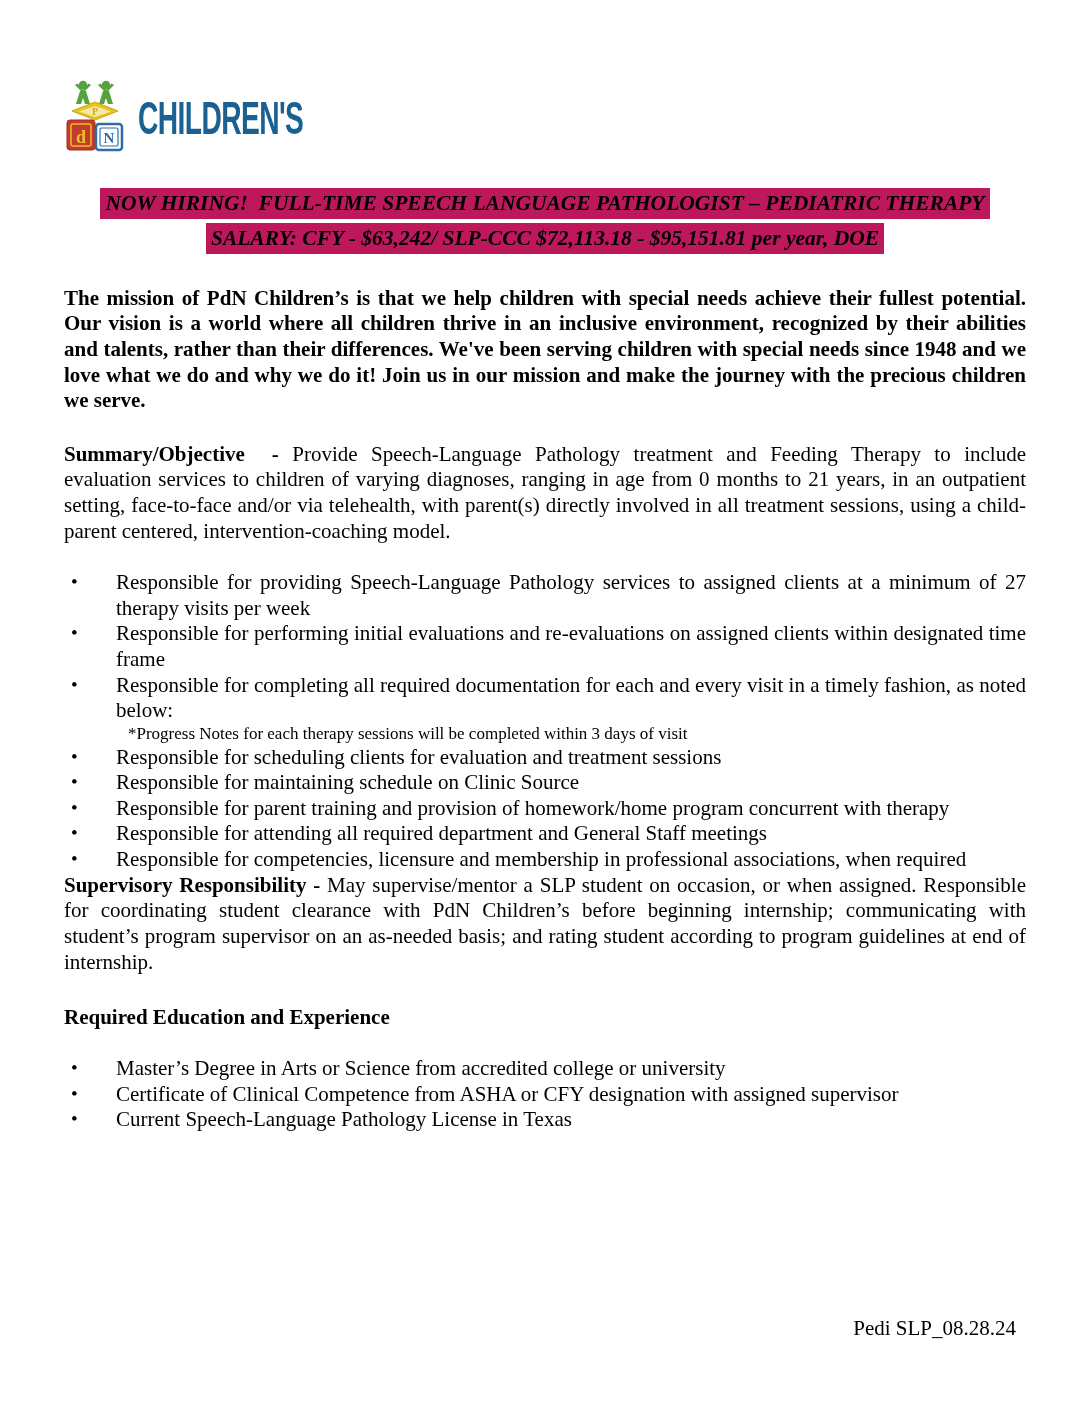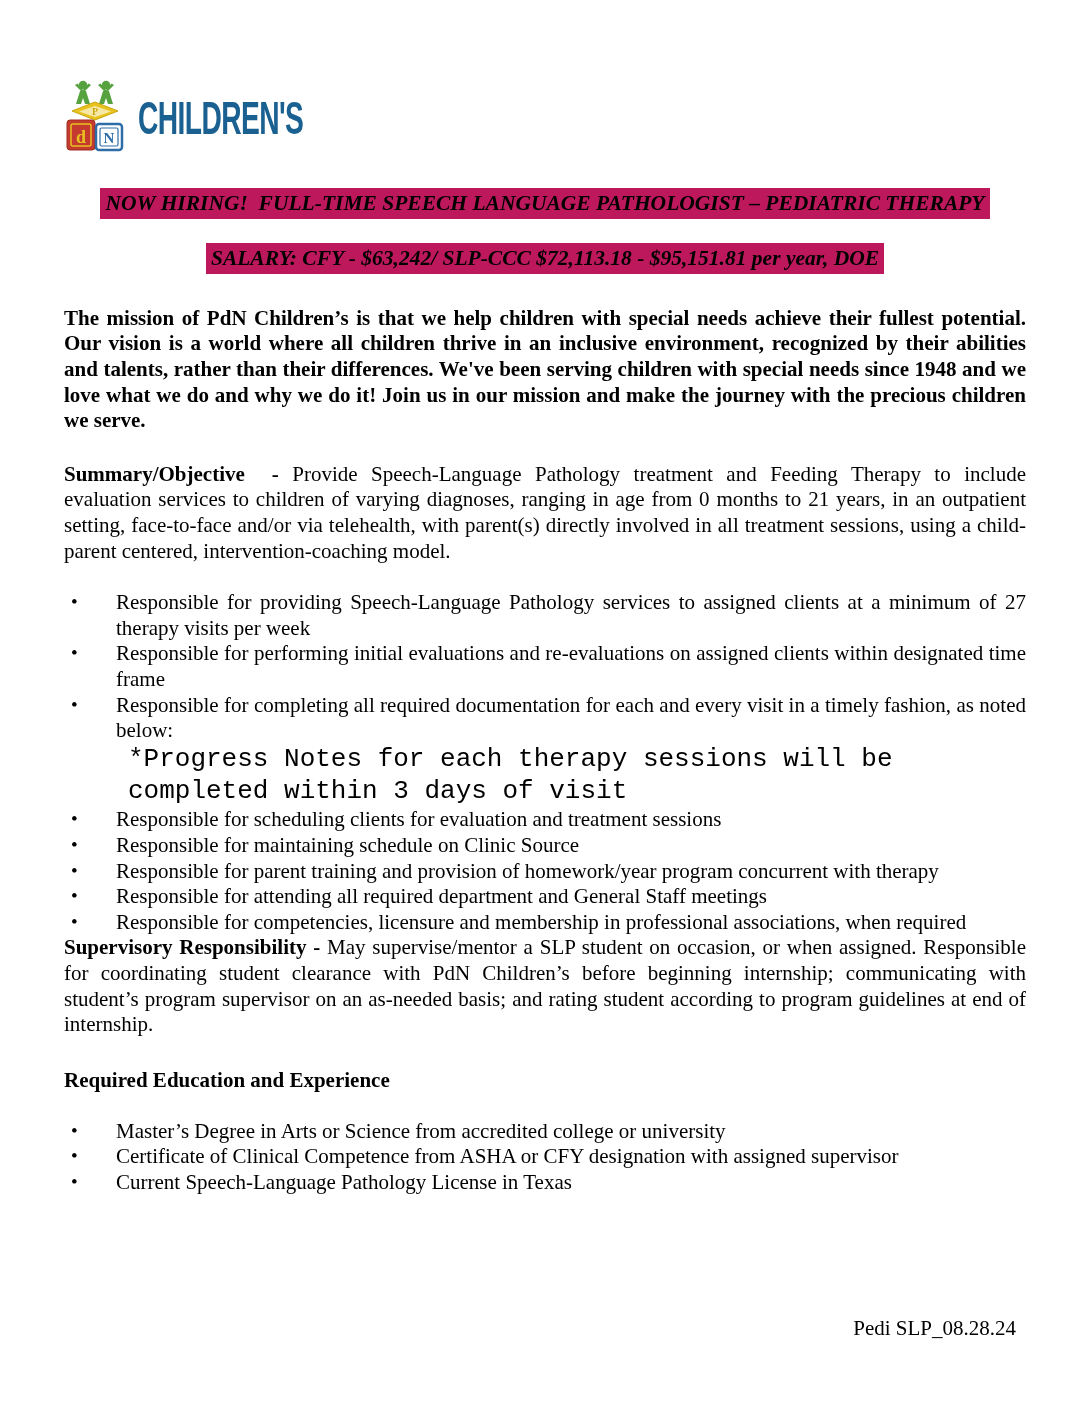--- a/index.html
+++ b/index.html
@@ -27,21 +27,21 @@
     color: #1a6191;
     letter-spacing: -1px;
     transform: scaleX(0.60);
     transform-origin: left center;
     white-space: nowrap;
   }
 
   
   .banner-line { text-align: center; }
   .banner-line.first { margin-top: 32px; }
-  .banner-line.second { margin-top: 24px; }
+  .banner-line.second { margin-top: 4px; }
   .highlight {
     display: inline-block;
     background: #be185d;
     font-weight: bold;
     font-style: italic;
     font-size: 21.5px;
     line-height: 1.25;
     padding: 2px 5px;
     white-space: pre-wrap;
   }
@@ -66,23 +66,22 @@
   .edu-list { margin-top: 26px; }
   .bullet-row { display: flex; font-size: 21px; line-height: 1.22; }
   .bullet-dot {
     flex: 0 0 33px;
     padding-left: 7px;
     font-size: 19px;
   }
   .bullet-text { flex: 1; text-align: justify; margin-left: 19px; }
   .sub-row {
     padding-left: 64px;
-    font-size: 26px;
+    font-size: 17px;
     line-height: 1.22;
-    font-family: Liberation Mono, monospace;
   }
 
   .supervisory { }
 
   
   .footer {
     position: absolute;
     right: 72px;
     top: 1316px;
     font-size: 21px;
@@ -158,21 +157,21 @@
         <div class="bullet-row">
           <span class="bullet-dot">•</span>
           <span class="bullet-text">Responsible for scheduling clients for evaluation and treatment sessions</span>
         </div>
         <div class="bullet-row">
           <span class="bullet-dot">•</span>
           <span class="bullet-text">Responsible for maintaining schedule on Clinic Source</span>
         </div>
         <div class="bullet-row">
           <span class="bullet-dot">•</span>
-          <span class="bullet-text">Responsible for parent training and provision of homework/year program concurrent with therapy</span>
+          <span class="bullet-text">Responsible for parent training and provision of homework/home program concurrent with therapy</span>
         </div>
         <div class="bullet-row">
           <span class="bullet-dot">•</span>
           <span class="bullet-text">Responsible for attending all required department and General Staff meetings</span>
         </div>
         <div class="bullet-row">
           <span class="bullet-dot">•</span>
           <span class="bullet-text">Responsible for competencies, licensure and membership in professional associations, when required</span>
         </div>
       </div>

